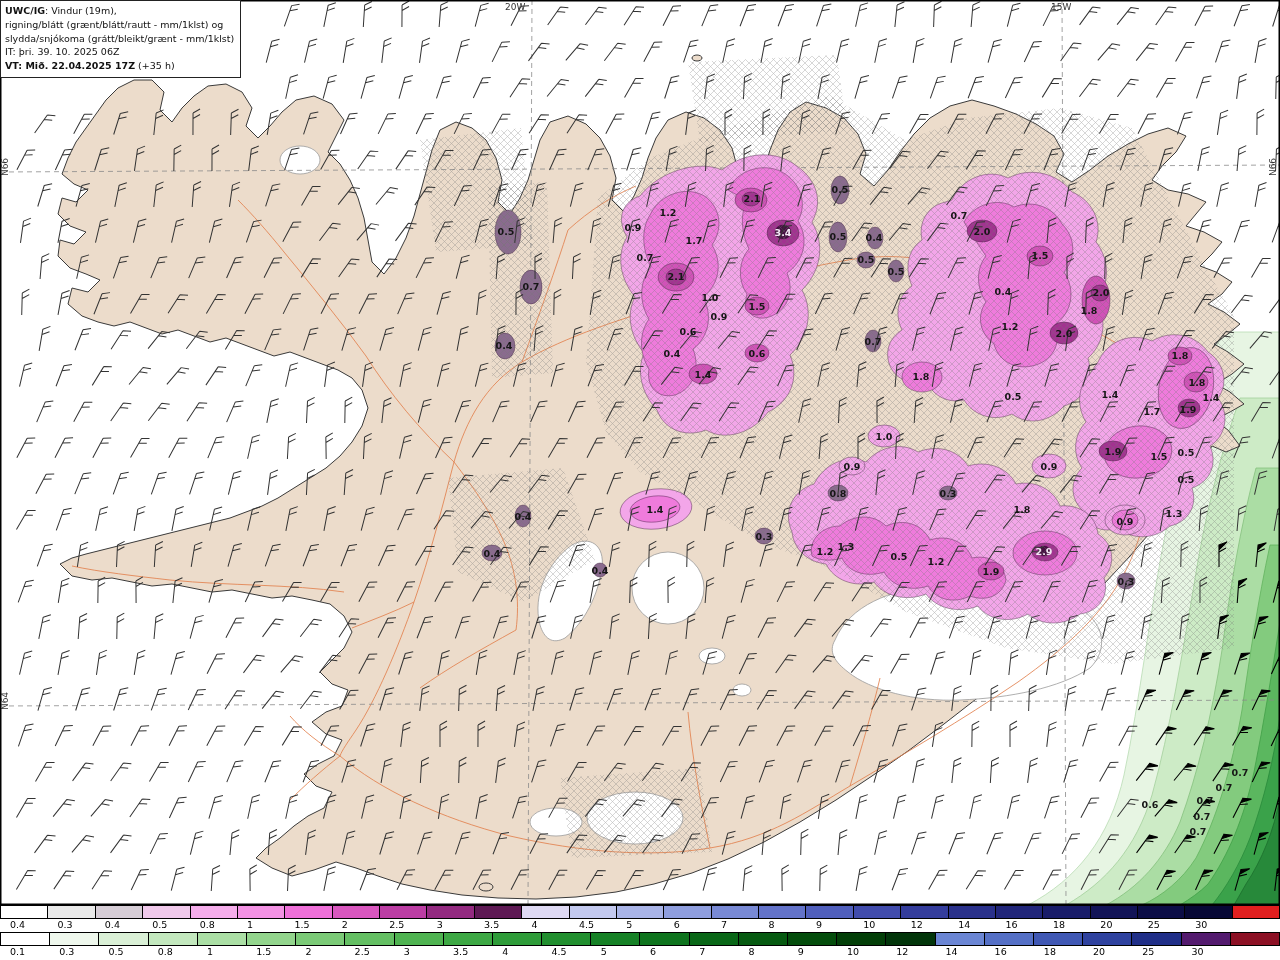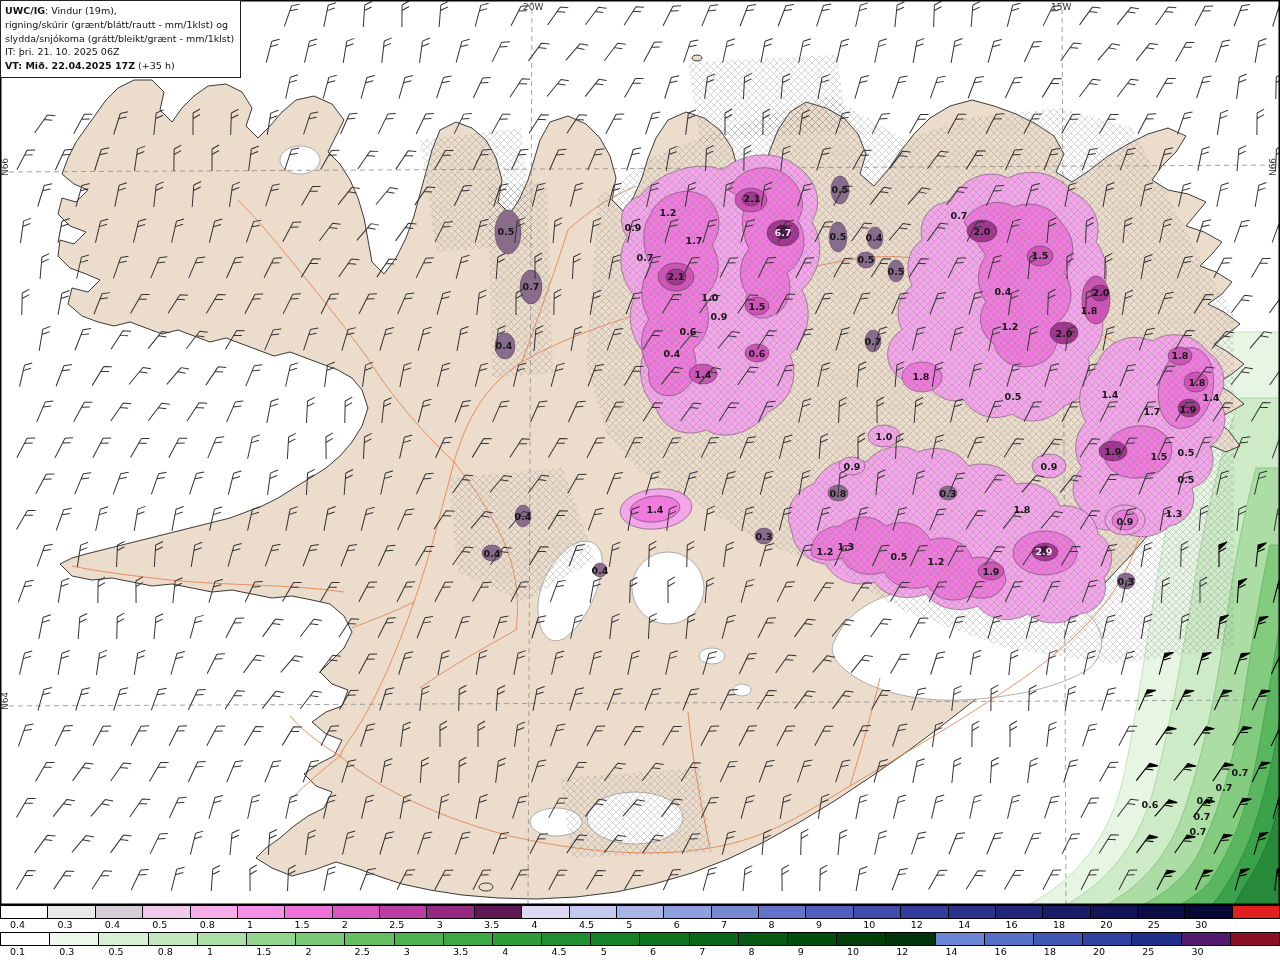--- a/index.html
+++ b/index.html
@@ -996,43 +996,43 @@
         <path d="M0,11 L0,-11 M0,-11 L8,-14 L0,-6 Z M0,-4 L7,-8" transform="translate(1200,880) rotate(24.132336512591426)" class="barbS"></path>
         <path d="M0,11 L0,-11 M0,-11 L8,-14 L0,-6 Z M0,-4 L7,-8" transform="translate(1238,880) rotate(16.150705396070478)" class="barbS"></path>
         <path d="M0,11 L0,-11 M0,-11 L8,-14 L0,-6 Z M0,-4 L7,-8" transform="translate(1276,880) rotate(6.52175405406088)" class="barbS"></path>
       </g>
 
   <rect class="frame" x="0.75" y="0.75" width="1278.5" height="903.5"></rect>
 </svg>
 
 <div class="info-box">
   <div class="l"><b>UWC/IG</b><span>: Vindur (19m),</span></div>
-  <div class="l">rigning/skúrir (grænt/blátt/rautt - mm/1klst) og</div>
+  <div class="l">rigning/blátt (grænt/blátt/rautt - mm/1klst) og</div>
   <div class="l">slydda/snjókoma (grátt/bleikt/grænt - mm/1klst)</div>
-  <div class="l">IT: þri. 21. 10. 2025 06Z</div>
+  <div class="l">IT: þri. 39. 10. 2025 06Z</div>
   <div class="l"><b>VT: Mið. 22.04.2025 17Z</b><span> (+35 h)</span></div>
 </div>
 
-<div class="coord" style="left:523px;top:2px">20W</div>
+<div class="coord" style="left:505px;top:2px">20W</div>
 <div class="coord" style="left:1051px;top:2px">15W</div>
 <div class="coord rot" style="left:-4px;top:162px">N66</div>
 <div class="coord rot" style="left:-4px;top:696px">N64</div>
 <div class="coord rot" style="left:1264px;top:162px">N66</div>
 
 <div id="labels-layer">
       <span class="mlab" style="left: 506px; top: 231px;">0.5</span>
       <span class="mlab" style="left: 531px; top: 286px;">0.7</span>
       <span class="mlab" style="left: 504px; top: 345px;">0.4</span>
       <span class="mlab" style="left: 633px; top: 227px;">0.9</span>
       <span class="mlab" style="left: 668px; top: 212px;">1.2</span>
       <span class="mlab" style="left: 694px; top: 240px;">1.7</span>
       <span class="mlab" style="left: 645px; top: 257px;">0.7</span>
       <span class="mlab" style="left: 676px; top: 276px;">2.1</span>
       <span class="mlab" style="left: 752px; top: 198px;">2.1</span>
-      <span class="mlab light" style="left: 783px; top: 232px;">6.7</span>
+      <span class="mlab light" style="left: 783px; top: 232px;">3.4</span>
       <span class="mlab" style="left: 757px; top: 306px;">1.5</span>
       <span class="mlab" style="left: 710px; top: 297px;">1.0</span>
       <span class="mlab" style="left: 719px; top: 316px;">0.9</span>
       <span class="mlab" style="left: 688px; top: 331px;">0.6</span>
       <span class="mlab" style="left: 672px; top: 353px;">0.4</span>
       <span class="mlab" style="left: 703px; top: 374px;">1.4</span>
       <span class="mlab" style="left: 757px; top: 353px;">0.6</span>
       <span class="mlab" style="left: 840px; top: 189px;">0.5</span>
       <span class="mlab" style="left: 838px; top: 236px;">0.5</span>
       <span class="mlab" style="left: 874px; top: 237px;">0.4</span>

